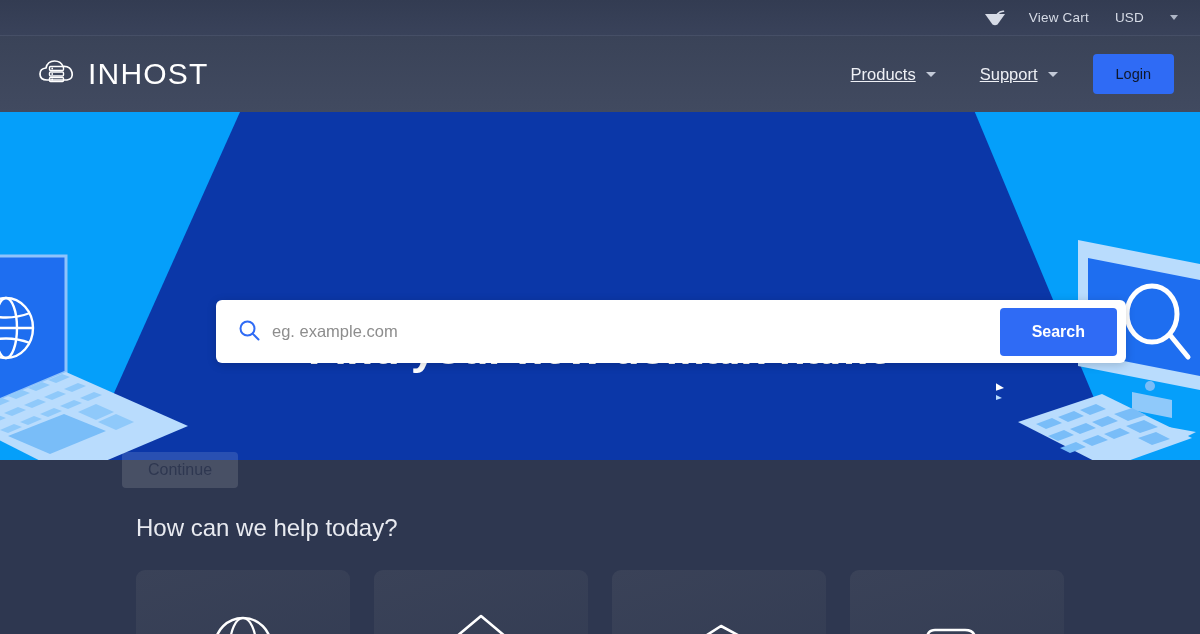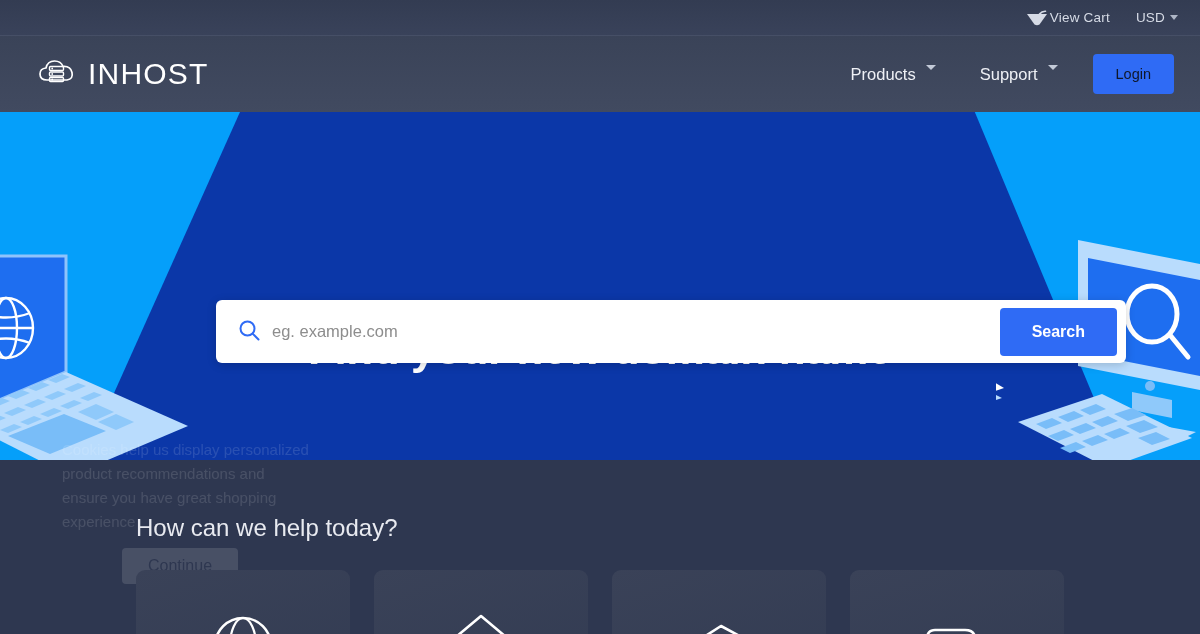--- a/index.html
+++ b/index.html
@@ -12,21 +12,21 @@
   .page { position: relative; width: 1200px; height: 634px; }
 
   
   .topbar {
     position: absolute; top: 0; left: 0; width: 1200px; height: 36px;
     background: linear-gradient(180deg, #333c52 0%, #39425a 100%);
     border-bottom: 1px solid #464f66;
     display: flex; align-items: center; justify-content: flex-end;
     padding-right: 22px;
   }
-  .topbar-group { display: flex; align-items: center; gap: 2px; margin-left: 26px; cursor: pointer; }
+  .topbar-group { display: flex; align-items: center; gap: 23px; margin-left: 26px; cursor: pointer; }
   .topbar-text { color: #d6dbe6; font-size: 13.5px; letter-spacing: .2px; }
   .cart-icon { display: block; }
   .caret {
     width: 0; height: 0; border-left: 4.5px solid transparent;
     border-right: 4.5px solid transparent; border-top: 5px solid #aeb6c6;
     display: inline-block; margin-left: 3px;
   }
   .caret-lg {
     border-left: 5px solid transparent; border-right: 5px solid transparent;
     border-top: 5.5px solid #c3cad8;
@@ -38,23 +38,24 @@
     background: linear-gradient(180deg, #3a4358 0%, #414a60 100%);
     display: flex; align-items: center;
   }
   .logo { display: flex; align-items: center; gap: 12px; margin-left: 38px; cursor: pointer; }
   .logo-text {
     color: #ffffff; font-size: 30px; letter-spacing: 1.2px;
     font-weight: 400; font-family: "Liberation Sans", sans-serif;
   }
   .nav { display: flex; align-items: center; gap: 0; margin-left: auto; }
   .nav-item {
-    display: flex; align-items: flex-start; gap: 7px;
+    display: flex; align-items: center; gap: 7px;
     color: #eef0f5; font-size: 16.5px; padding: 0 22px; cursor: pointer;
     white-space: nowrap;
+    text-decoration: underline;
   }
   .btn-register {
     margin-left: 24px; color: #ffffff; font-size: 14.5px; font-weight: bold;
     border: 1px solid #7b8499; border-radius: 4px;
     padding: 11px 22px; cursor: pointer; background: transparent;
     font-family: "Liberation Sans", sans-serif;
   }
   .btn-login {
     margin-left: 13px; margin-right: 26px; color: #0f172a; font-size: 14.5px;
     background: #2f6bf5; border: none; border-radius: 4px;
@@ -288,21 +289,20 @@
         </svg>
       </span>
       <input class="search-input" type="text" placeholder="eg. example.com" style="">
     </div>
     <button class="btn-search">Search</button>
   </div>
 
   <div class="lower"></div>
 
   <div class="cookie">
-    <div class="cookie-text">Cookies help us display personalized product recommendations and ensure you have great shopping experience</div>
     <button class="cookie-btn">Continue</button>
   </div>
 
   <div class="section-title">How can we help today?</div>
 
   <div class="cards">
     <div class="card">
       <span>
         <svg width="70" height="70" viewBox="0 0 70 70">
           <circle cx="35" cy="38" r="28" fill="none" stroke="#ffffff" stroke-width="2.6"></circle>

